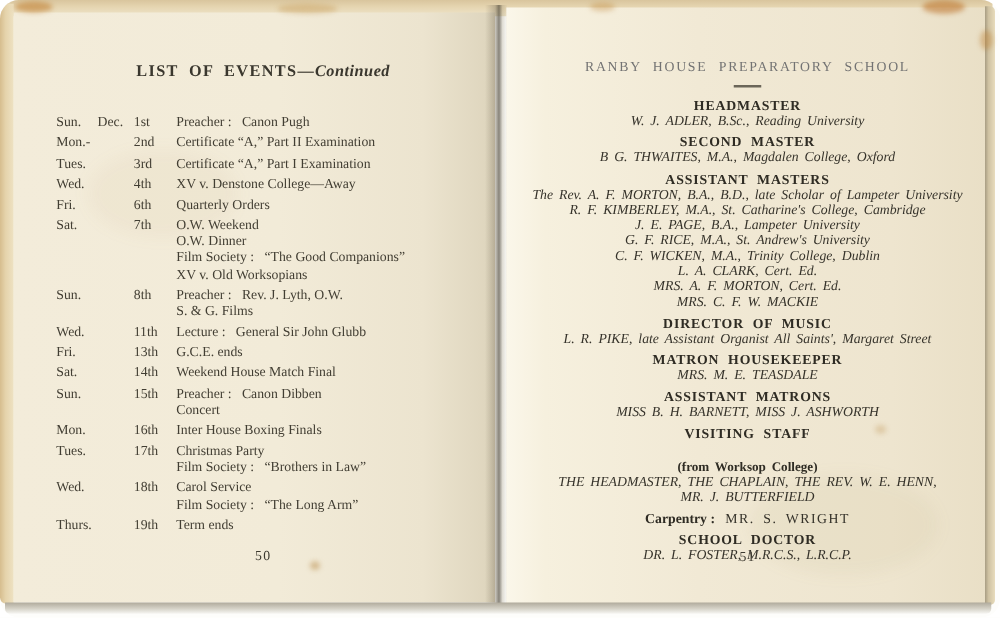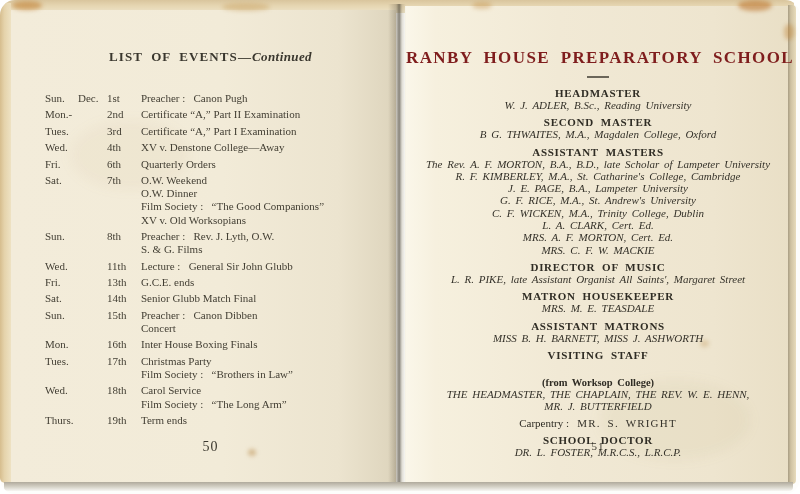--- a/index.html
+++ b/index.html
@@ -65,38 +65,38 @@
   .lp-title .cont{font-style:italic;letter-spacing:0.4px;}
   .events{position:absolute;left:45px;top:92px;width:330px;color:#423e33;}
   .ev-row{display:flex;align-items:flex-start;margin-bottom:3.2px;font-size:11px;line-height:13.2px;}
   .c-day{width:33px;flex:0 0 33px;}
   .c-month{width:29px;flex:0 0 29px;}
   .c-date{width:34px;flex:0 0 34px;}
   .c-desc{flex:1;}
   .ev-line{white-space:pre;}
   .lp-pagenum{
     position:absolute;left:58px;top:439px;width:305px;text-align:center;
-    font-size:14px;color:#3c392f;letter-spacing:1px;
+    font-size:11px;color:#3c392f;letter-spacing:1px;
   }
 
   
   .rp{
     position:absolute;left:406px;top:48px;width:384px;text-align:center;color:#35322a;
   }
   .rp-title{
-    font-weight:bold;font-size:17px;letter-spacing:1.4px;word-spacing:5px;
-    color:#7f1d1d;white-space:nowrap;
+    font-weight:normal;font-size:11px;letter-spacing:1.4px;word-spacing:5px;
+    color:#737373;white-space:nowrap;
   }
   .rp-rule{width:22px;height:2px;background:#66625654;background:#6b6659;margin:8px auto 9px auto;}
   .sec{margin-bottom:5px;}
   .sec-h{font-weight:bold;font-size:11px;letter-spacing:0.7px;word-spacing:3.5px;white-space:nowrap;color:#2f2c24;}
   .sec-sub{font-weight:bold;font-size:10.5px;word-spacing:2px;white-space:nowrap;color:#2f2c24;margin-top:16px;}
   .sec-line{font-size:11px;line-height:12.3px;word-spacing:2px;white-space:pre;font-style:italic;}
   .carp-line{font-size:11px;margin:3px 0 5px 0;white-space:pre;}
-  .carp-label{font-weight:normal;color:#2f2c24;}
+  .carp-label{font-weight:bold;color:#2f2c24;}
   .carp-value{letter-spacing:1.2px;word-spacing:3px;}
   .rp-pagenum{
     position:absolute;left:406px;top:440px;width:384px;text-align:center;
     font-size:11px;color:#3c392f;letter-spacing:1px;
   }
 </style>
 </head>
 <body>
 
 <div class="scene">
@@ -206,21 +206,21 @@
       <div class="c-desc">
         <div class="ev-line">G.C.E. ends</div>
       </div>
     </div>
 
     <div class="ev-row">
       <div class="c-day">Sat.</div>
       <div class="c-month"></div>
       <div class="c-date">14th</div>
       <div class="c-desc">
-        <div class="ev-line">Senior Glubb Match Final</div>
+        <div class="ev-line">Weekend House Match Final</div>
       </div>
     </div>
 
     <div class="ev-row">
       <div class="c-day">Sun.</div>
       <div class="c-month"></div>
       <div class="c-date">15th</div>
       <div class="c-desc">
         <div class="ev-line">Preacher :   Canon Dibben</div>
         <div class="ev-line">Concert</div>

